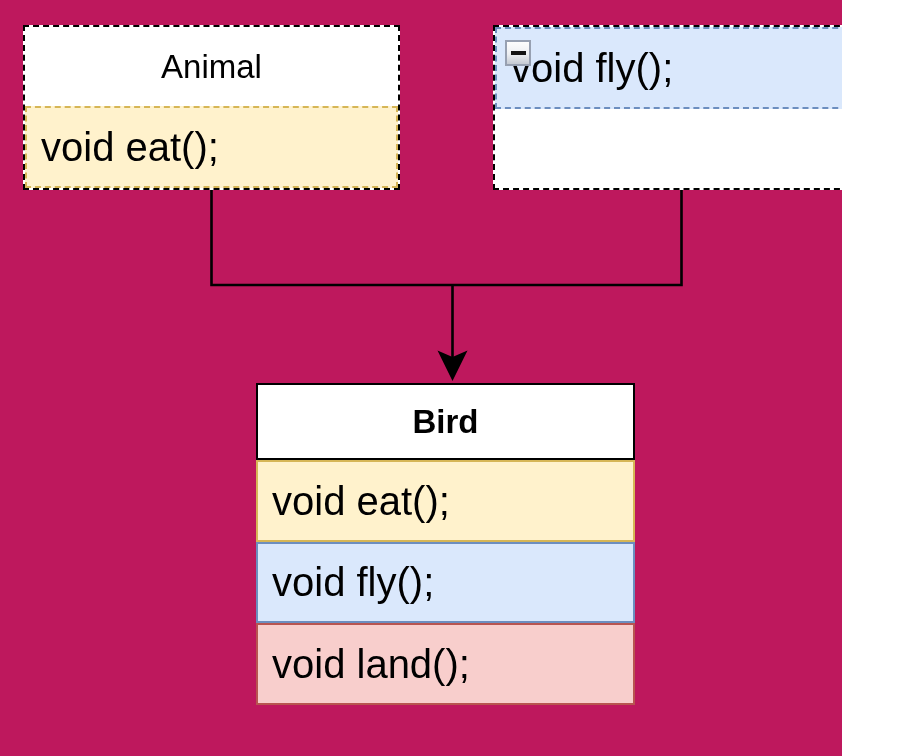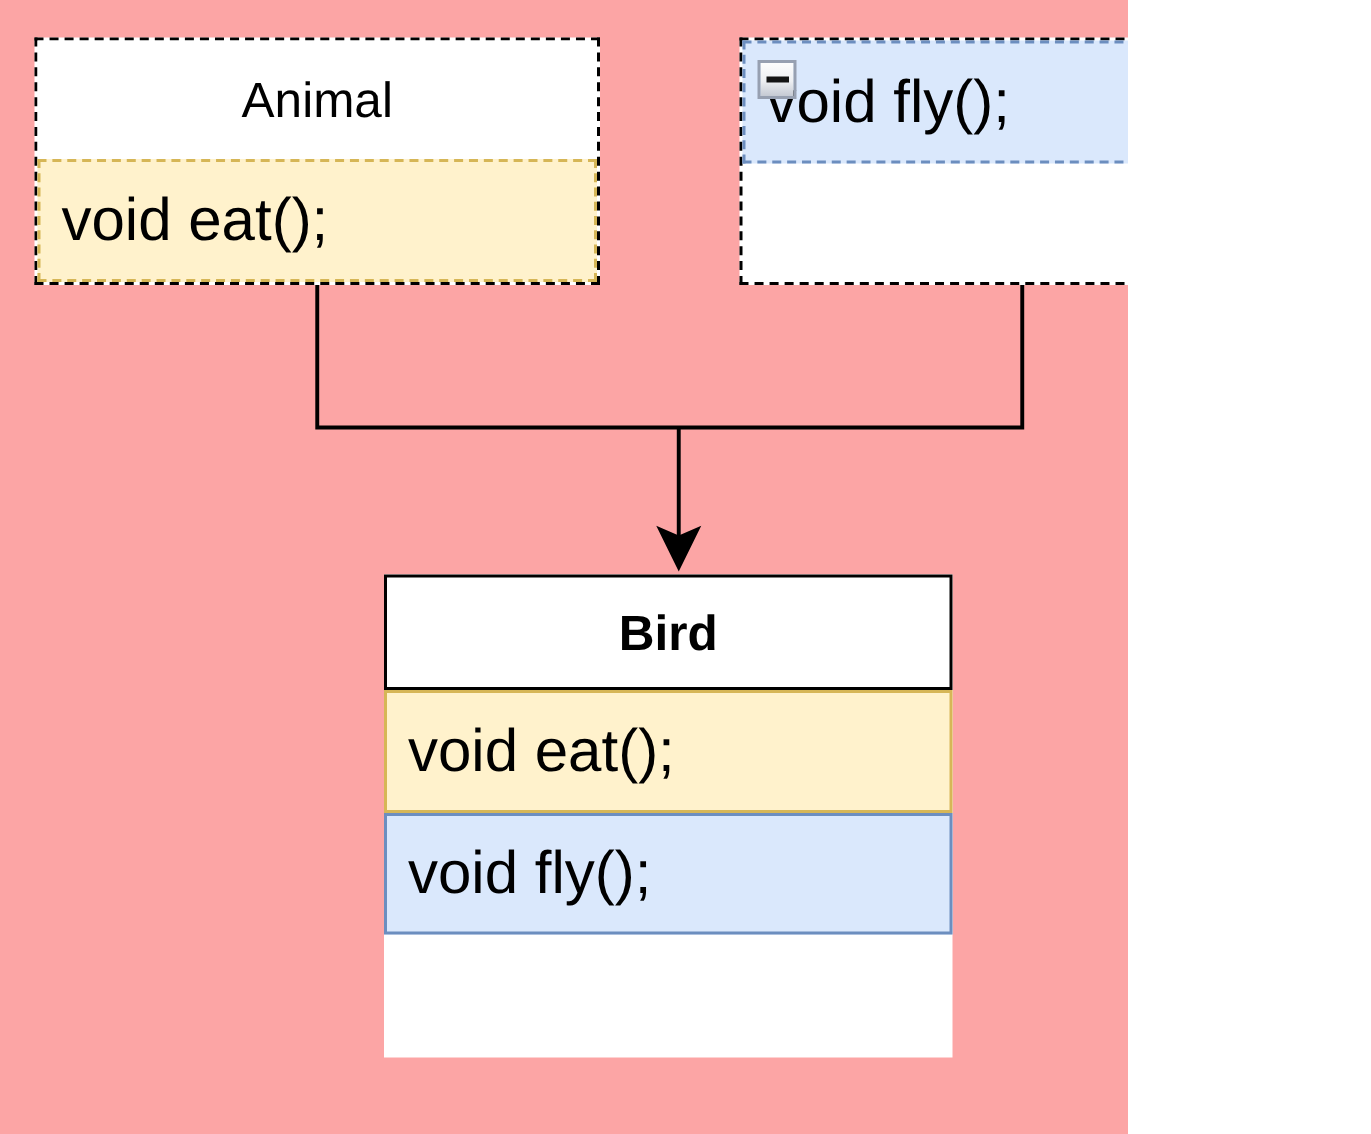--- a/index.html
+++ b/index.html
@@ -1,17 +1,17 @@
 <!DOCTYPE html>
 <html><head>
 <meta charset="utf-8">
 <style>
   html,body{margin:0;padding:0;background:#fff;}
   .canvas{
-    position:relative;width:752px;height:756px;background:#fca5a5;
+    position:relative;width:842px;height:756px;background:#be185d;
     font-family:"Liberation Sans",sans-serif;overflow:hidden;
   }
   .connectors{position:absolute;left:0;top:0;}
   .uml-class{position:absolute;box-sizing:border-box;background:#FFFFFF;}
   .uml-class.dashed{border:2px dashed #000000;}
   .title-row{
     position:relative;display:flex;align-items:center;justify-content:center;
     box-sizing:border-box;background:#FFFFFF;
   }
   .dashed .title-row{height:79px;}
@@ -73,15 +73,18 @@
     </button>
     <div class="title-row">
       <span class="title-text">Bird</span>
     </div>
     <div class="member-row h82" style="background-color: rgb(255, 242, 204); border-color: rgb(214, 182, 86);">
       <span class="member-label">void eat();</span>
     </div>
     <div class="member-row h81" style="background-color: rgb(218, 232, 252); border-color: rgb(108, 142, 191);">
       <span class="member-label">void fly();</span>
     </div>
+    <div class="member-row h82" style="background-color: rgb(248, 206, 204); border-color: rgb(184, 84, 80);">
+      <span class="member-label">void land();</span>
+    </div>
   </div>
 
 </div>
 
 </body></html>

